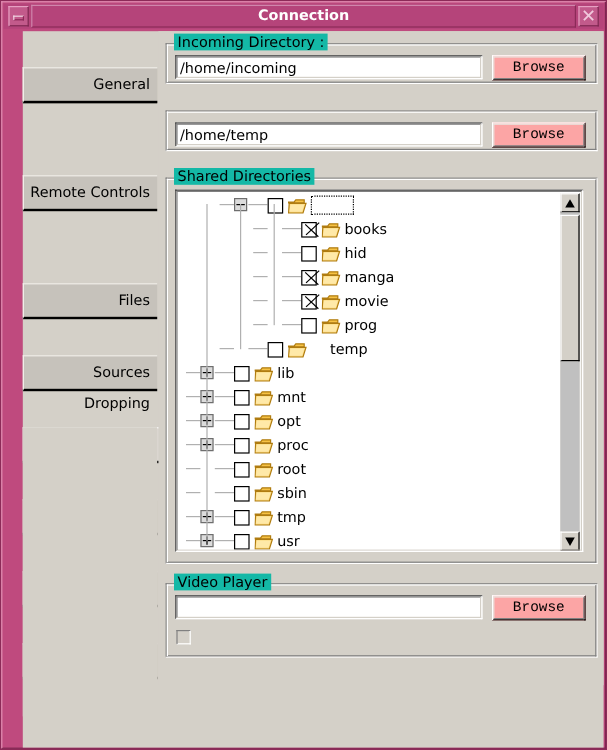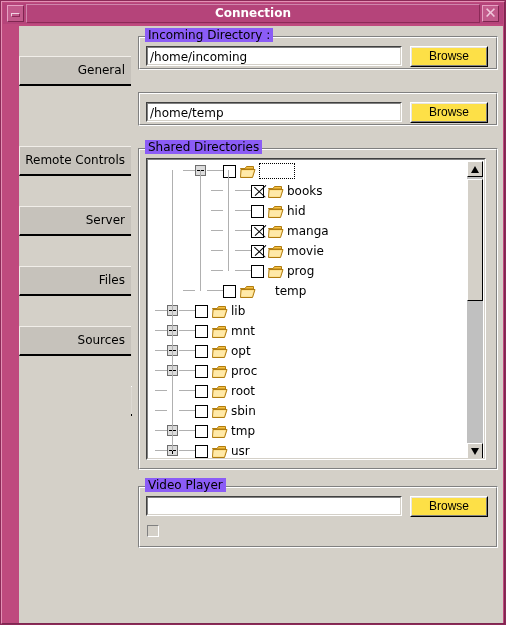--- a/index.html
+++ b/index.html
@@ -181,21 +181,21 @@
     box-sizing: border-box;
     border: 1px solid #ffffff;
     border-right-color: #808080;
     border-bottom-color: #808080;
     pointer-events: none;
   }
   .gb-title {
     position: absolute;
     left: 7px; top: 0px;
     padding: 0 3px;
-    background: #8b5cf6;
+    background: #14b8a6;
     font-size: 12px;
     color: #000000;
     z-index: 2;
     white-space: nowrap;
     font-family: "DejaVu Sans", "Liberation Sans", sans-serif;
   }
 
   
   .txt {
     position: absolute;
@@ -227,30 +227,30 @@
     font-size: 12px;
     color: #000000;
     line-height: 18px;
     font-family: "DejaVu Sans", "Liberation Sans", sans-serif;
   }
 
   
   .btn {
     position: absolute;
     box-sizing: border-box;
-    background: #fde047;
+    background: #fca5a5;
     border-top: 1px solid #ffffff;
     border-left: 1px solid #ffffff;
     border-right: 1px solid #000000;
     border-bottom: 1px solid #000000;
     font-size: 12px;
     color: #000000;
     text-align: center;
     cursor: pointer;
-    font-family: Liberation Sans, sans-serif;
+    font-family: Liberation Mono, monospace;
   }
   .btn-inner {
     position: absolute;
     left: 0; top: 0; right: 0; bottom: 0;
     box-sizing: border-box;
     border-top: 1px solid #e8e5e0;
     border-left: 1px solid #e8e5e0;
     border-right: 1px solid #808080;
     border-bottom: 1px solid #808080;
     pointer-events: none;
@@ -476,21 +476,20 @@
     </div>
     <div class="title-text">Connection</div>
   </div>
 
   <div class="client">
 
     <div class="tabcol">
       <div class="tab" style="top:30px">Connection</div>
       <div class="tab" style="top:0">General</div>
       <div class="tab" style="top:60px">Remote Controls</div>
-      <div class="tab" style="top:90px">Server</div>
       <div class="tab" style="top:120px">Files</div>
       <div class="tab" style="top:150px">Sources Dropping</div>
       <div class="tab selected" style="top:180px">Directories</div>
       <div class="tab" style="top:210px">Statistics</div>
       <div class="tab" style="top:240px">Notify</div>
       <div class="tab" style="top:270px">aMule Tweaks</div>
 
       <div class="tab-spacer"></div>
     </div>
 

